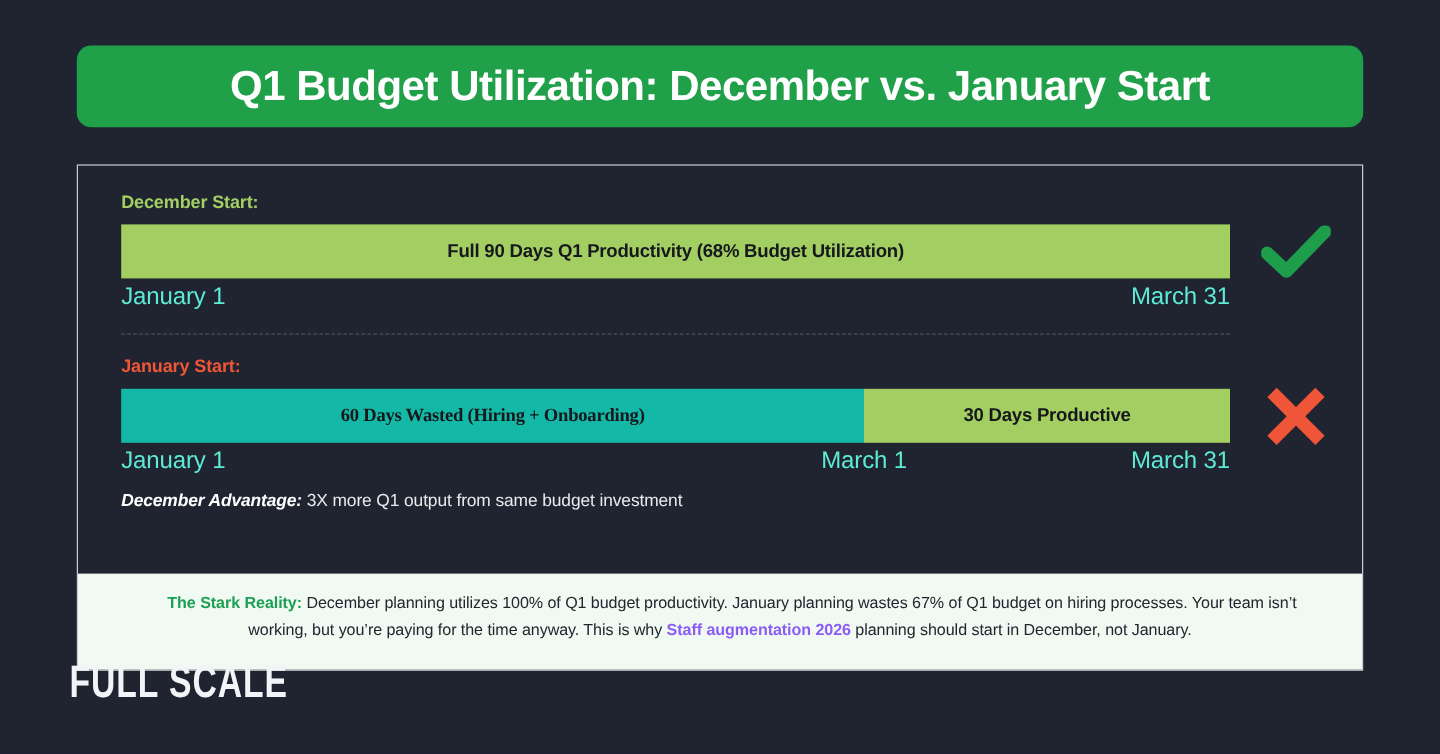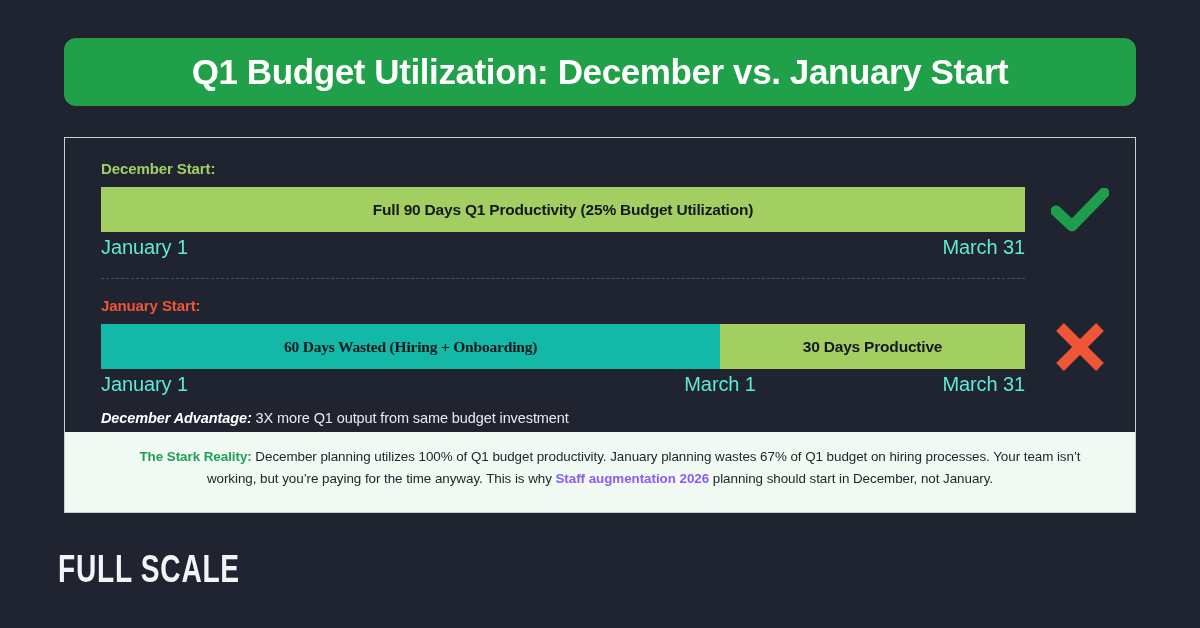--- a/index.html
+++ b/index.html
@@ -23,21 +23,21 @@
     color: #FFFFFF;
     font-size: 35px;
     font-weight: bold;
     letter-spacing: -0.4px;
     white-space: nowrap;
   }
 
   
   .card {
     position: absolute; left: 64px; top: 137px;
-    width: 1072px; height: 376px;
+    width: 1072px; height: 422px;
     background: #1F2430;
     border: 1.5px solid #C9CDD6;
     display: flex; flex-direction: column;
   }
   .card-body { padding: 22px 36px 0 36px; flex: 0 0 auto; }
 
   
   .row-label {
     font-size: 15px; font-weight: bold;
     letter-spacing: -0.1px;
@@ -140,21 +140,21 @@
     <div class="title-text">Q1 Budget Utilization: December vs. January Start</div>
   </div>
 
   <div class="card">
     <div class="card-body">
 
       <div>
         <div class="row-label label-dec">December Start:</div>
         <div class="bar-wrap">
           <div class="bar">
-            <div class="seg seg-full">Full 90 Days Q1 Productivity (25% Budget Utilization)</div>
+            <div class="seg seg-full">Full 90 Days Q1 Productivity (68% Budget Utilization)</div>
           </div>
           <div class="status-icon">
             <svg width="58" height="44" viewBox="0 0 58 44" aria-hidden="true">
               <path d="M5 23 L21 38 L53 5" fill="none" stroke="#1E9E4A" stroke-width="11" stroke-linecap="round" stroke-linejoin="round"></path>
             </svg>
           </div>
         </div>
         <div class="ticks">
           <span class="tick tick-start">January 1</span>
           <span class="tick tick-end">March 31</span>

